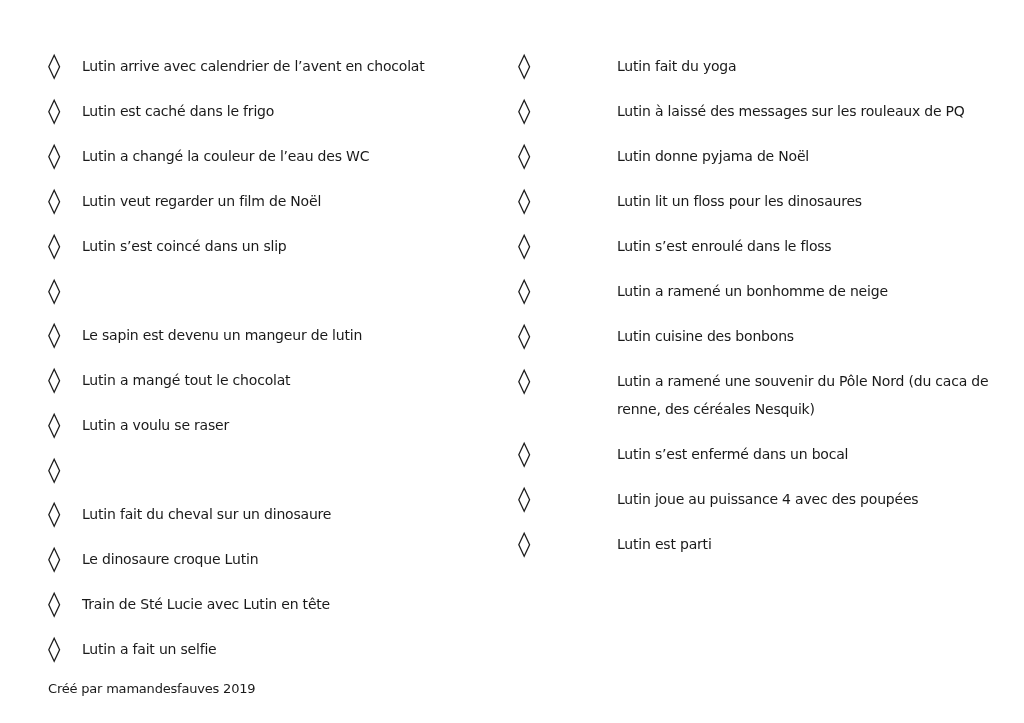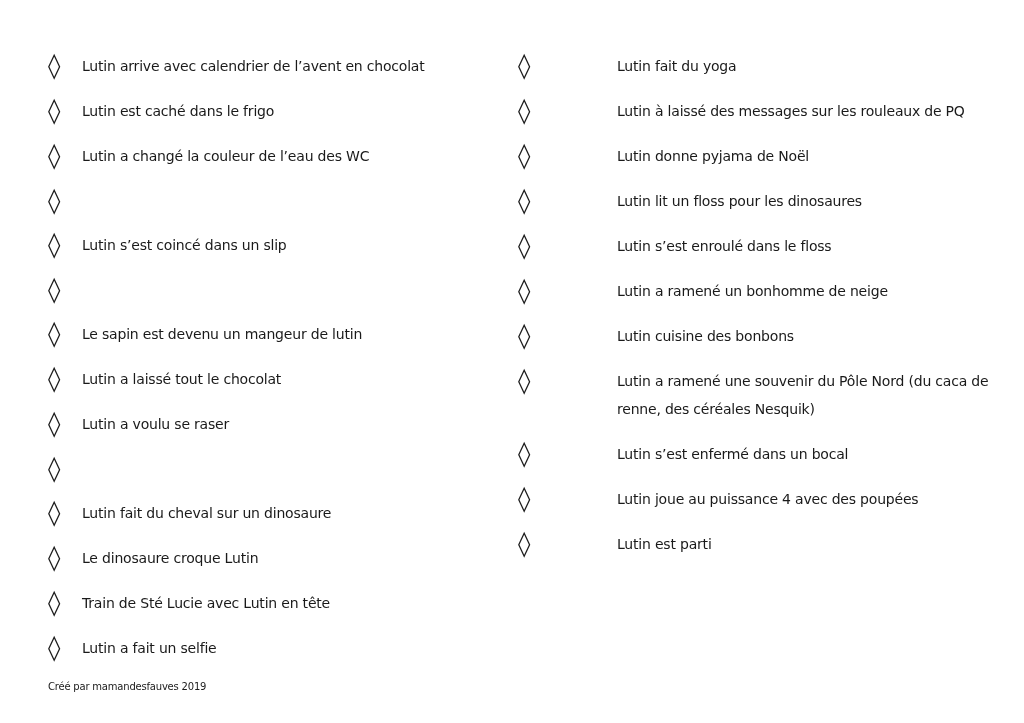--- a/index.html
+++ b/index.html
@@ -34,21 +34,21 @@
     font-size: 14px;
     line-height: 28px;
     letter-spacing: -0.2px;
   }
   .col-left .item-text { white-space: nowrap; }
   .col-right .item-text { max-width: 390px; margin-left: 32px; }
   .footer {
     position: absolute;
     left: 48px;
     top: 681px;
-    font-size: 10px;
+    font-size: 13px;
     letter-spacing: -0.2px;
     color: #1a1a1a;
   }
 </style>
 </head>
 <body>
 
 <div class="page">
 
   <div class="col col-left">
@@ -59,35 +59,36 @@
     <div class="list-item">
       <span class="bullet">◊</span>
       <span class="item-text">Lutin est caché dans le frigo</span>
     </div>
     <div class="list-item">
       <span class="bullet">◊</span>
       <span class="item-text">Lutin a changé la couleur de l’eau des WC</span>
     </div>
     <div class="list-item">
       <span class="bullet">◊</span>
+      <span class="item-text">Lutin veut regarder un film de Noël</span>
     </div>
     <div class="list-item">
       <span class="bullet">◊</span>
       <span class="item-text">Lutin s’est coincé dans un slip</span>
     </div>
     <div class="list-item">
       <span class="bullet">◊</span>
     </div>
     <div class="list-item">
       <span class="bullet">◊</span>
       <span class="item-text">Le sapin est devenu un mangeur de lutin</span>
     </div>
     <div class="list-item">
       <span class="bullet">◊</span>
-      <span class="item-text">Lutin a laissé tout le chocolat</span>
+      <span class="item-text">Lutin a mangé tout le chocolat</span>
     </div>
     <div class="list-item">
       <span class="bullet">◊</span>
       <span class="item-text">Lutin a voulu se raser</span>
     </div>
     <div class="list-item">
       <span class="bullet">◊</span>
     </div>
     <div class="list-item">
       <span class="bullet">◊</span>

